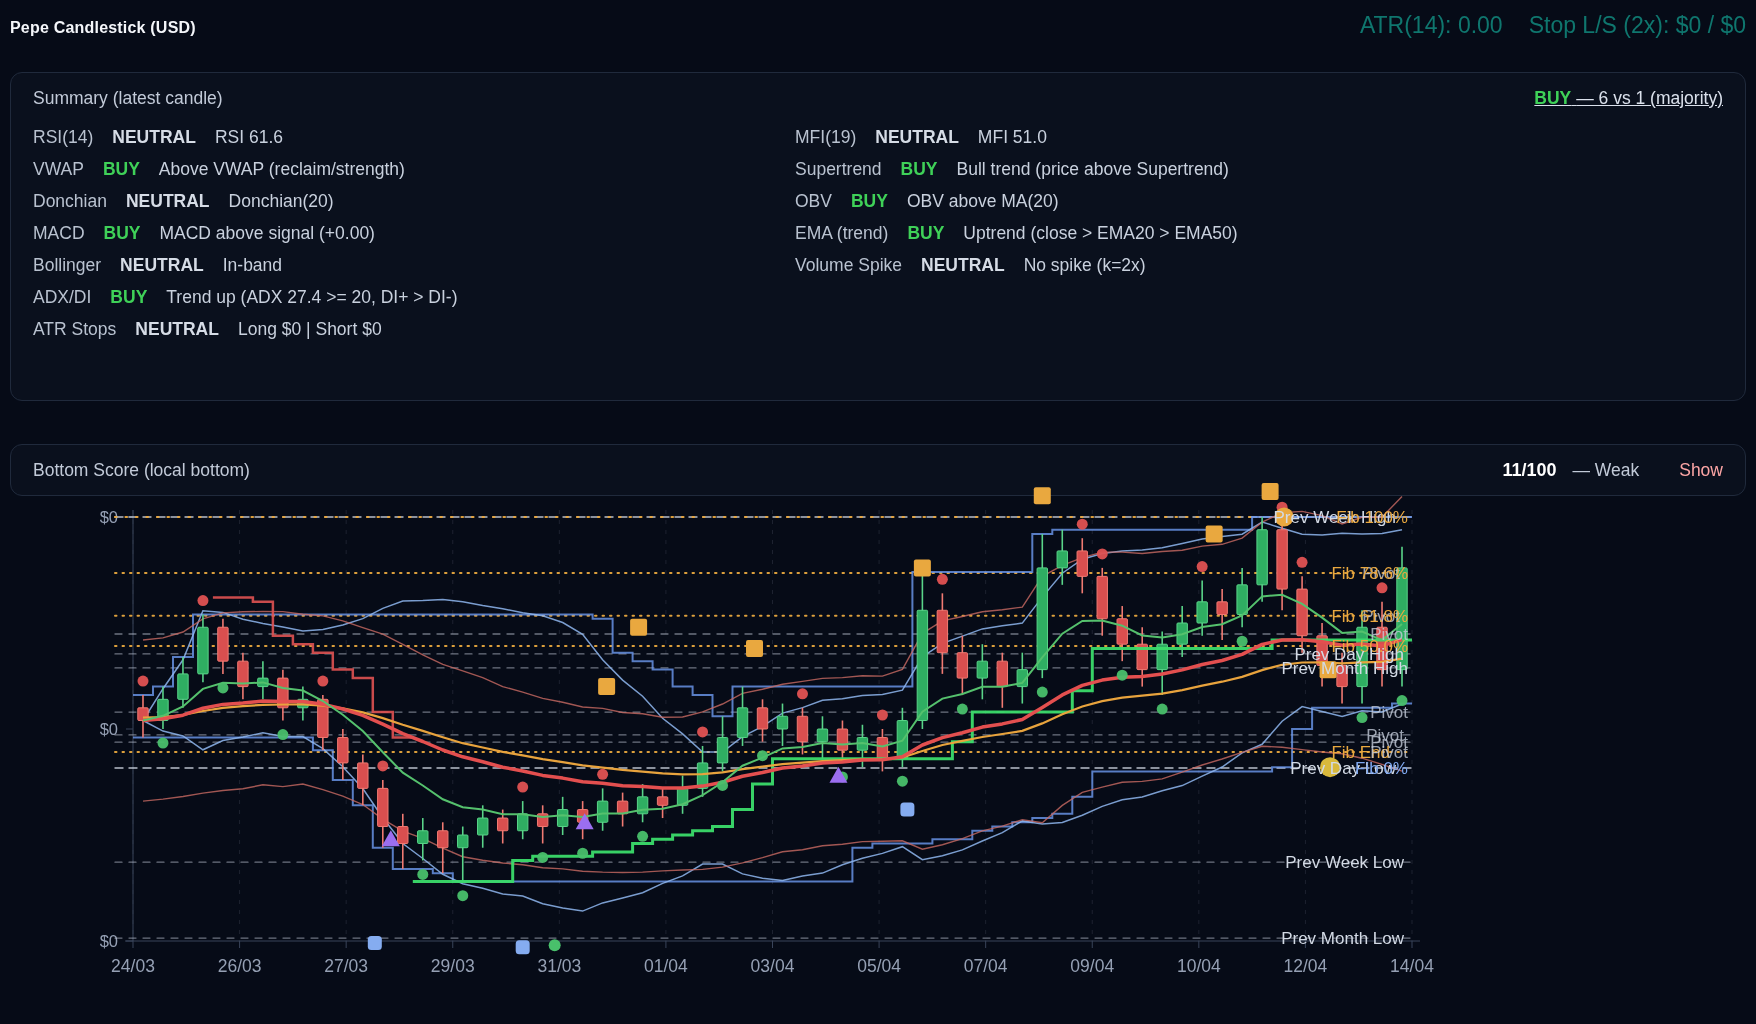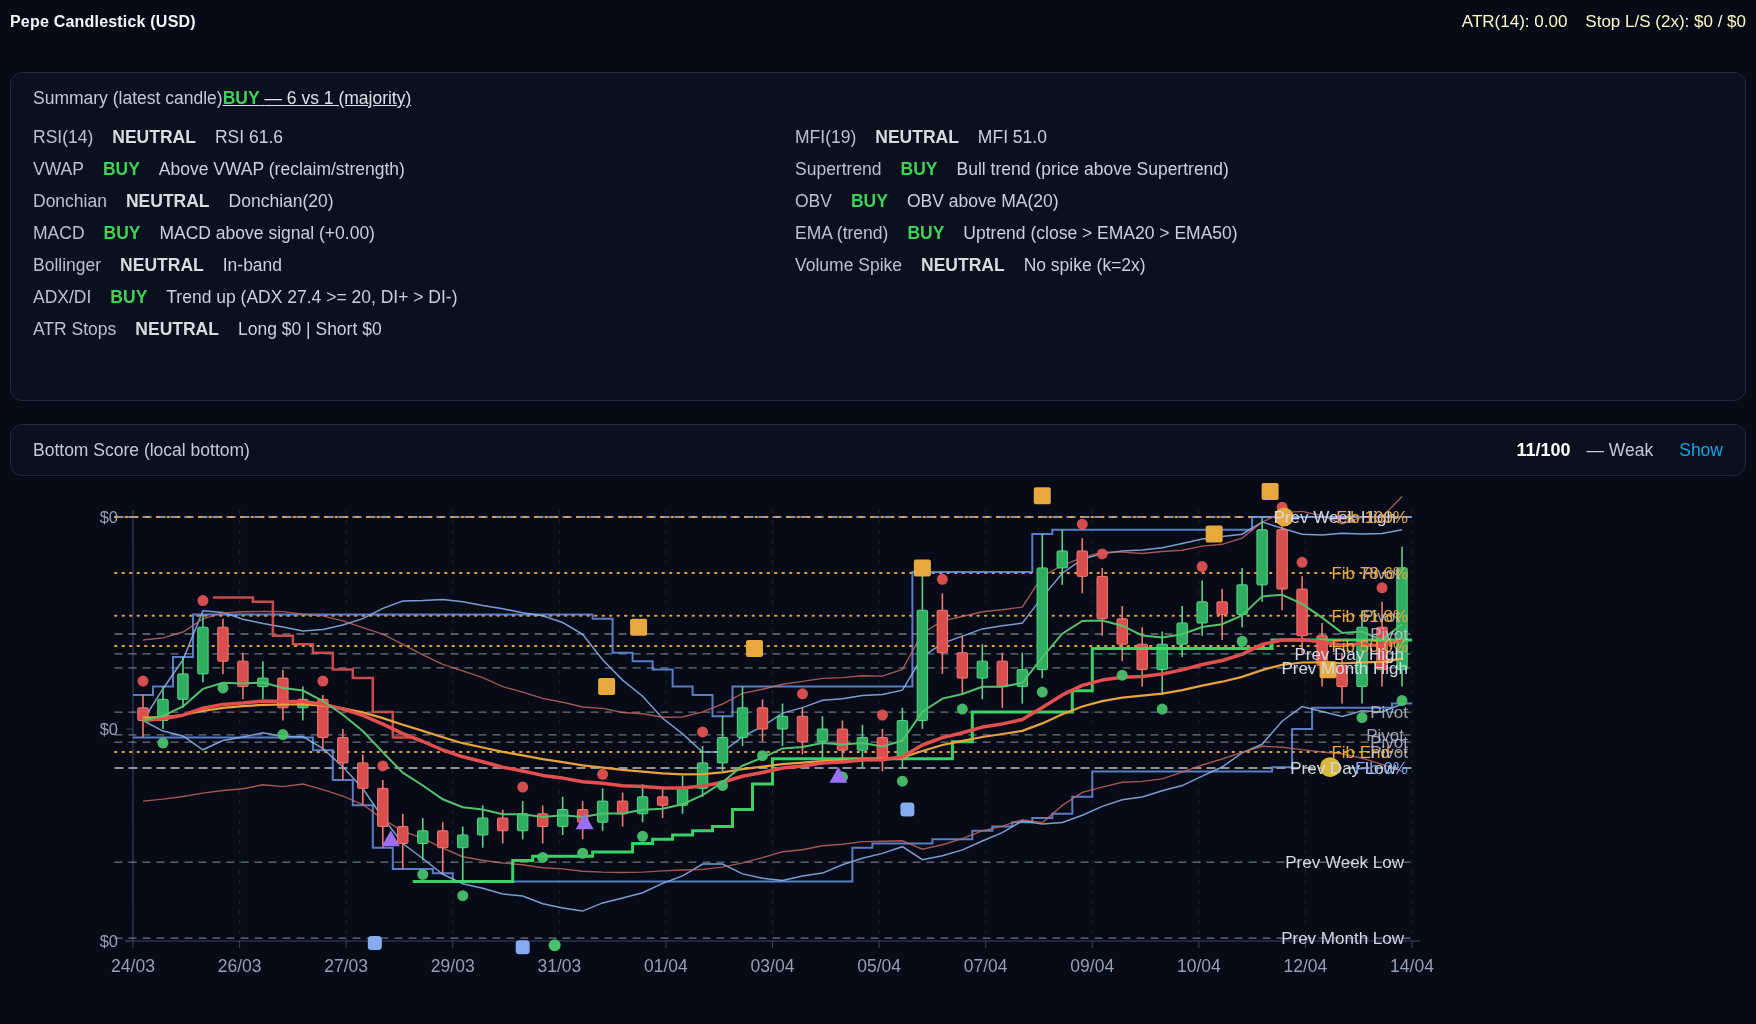--- a/index.html
+++ b/index.html
@@ -1,36 +1,36 @@
 <!DOCTYPE html>
 <html><head>
 <meta charset="utf-8">
 <style>
   html,body{margin:0;padding:0;}
   body{width:1756px;height:1024px;background:#060b17;position:relative;overflow:hidden;
        font-family:"Liberation Sans",sans-serif;-webkit-font-smoothing:antialiased;}
   .hdr{position:absolute;left:10px;right:10px;top:12px;display:flex;justify-content:space-between;align-items:baseline;}
   .hdr h1{margin:0;font-size:16px;font-weight:700;color:#f4f6fa;letter-spacing:.2px;}
-  .hdr-right{display:flex;gap:18px;font-size:17px;color:#fef9c3;}
+  .hdr-right{display:flex;gap:26px;font-size:23px;color:#0f766e;}
   .panel{position:absolute;left:10px;width:1736px;background:#0a101d;border:1px solid #202a3c;
          border-radius:12px;box-sizing:border-box;}
   .summary{top:72px;height:329px;padding:15px 22px;}
-  .panel-head{display:flex;justify-content:flex-start;align-items:baseline;font-size:17.5px;color:#c2cad8;}
+  .panel-head{display:flex;justify-content:space-between;align-items:baseline;font-size:17.5px;color:#c2cad8;}
   .verdict{font-size:17.5px;color:#dbe1ec;text-decoration:underline;}
   .verdict b{font-weight:700;}
   .cols{display:grid;grid-template-columns:762px 1fr;margin-top:12px;}
   .row{height:32px;display:flex;align-items:center;gap:19px;font-size:17.5px;white-space:nowrap;}
   .row .lbl{color:#b9c2d0;}
   .row .sig{font-weight:700;}
   .row .det{color:#c9d1de;}
-  .score{top:424px;height:52px;display:flex;align-items:center;justify-content:space-between;
+  .score{top:444px;height:52px;display:flex;align-items:center;justify-content:space-between;
          padding:0 22px;font-size:17.5px;color:#c2cad8;}
   .score-right{display:flex;align-items:baseline;gap:16px;}
   .score-right b{color:#ffffff;font-size:18px;font-weight:700;}
-  .score-right .show{margin-left:10px;cursor:pointer;color:#0ea5e9;}
+  .score-right .show{margin-left:24px;cursor:pointer;color:#fca5a5;}
   #chart{position:absolute;left:0;top:480px;}
 </style>
 </head>
 <body>
 
 <div class="hdr">
   <h1>Pepe Candlestick (USD)</h1>
   <div class="hdr-right">
     <span>ATR(14): 0.00</span>
     <span>Stop L/S (2x): $0 / $0</span>

